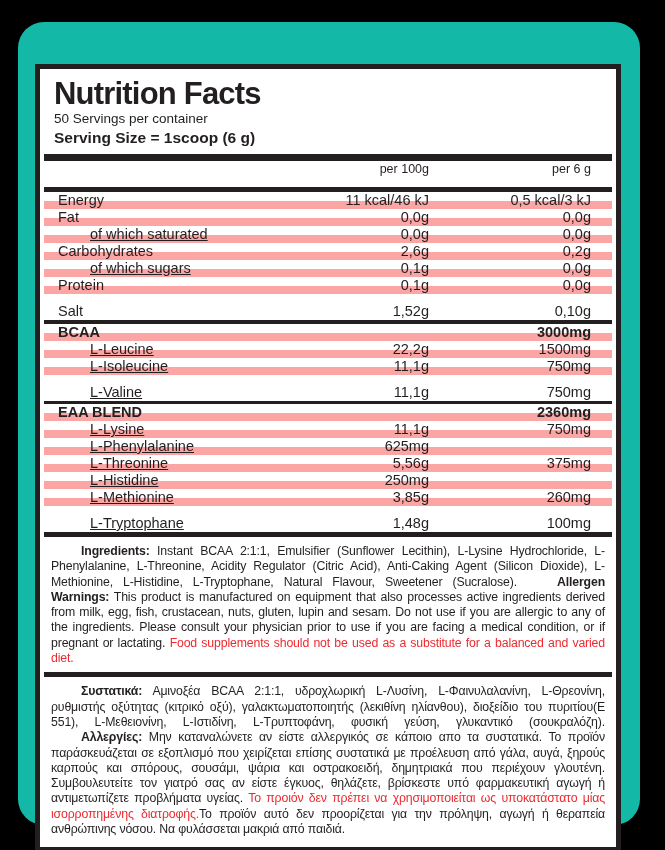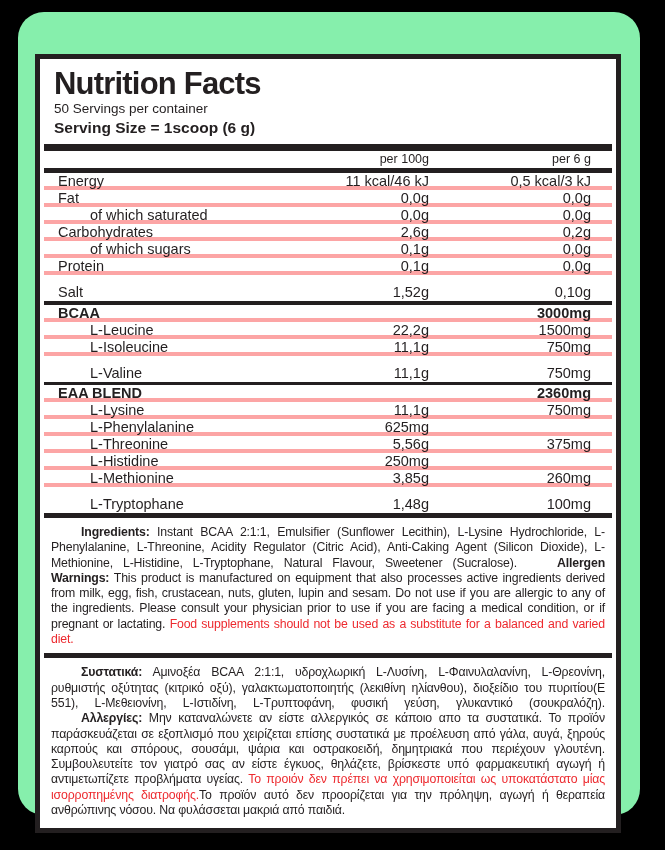--- a/index.html
+++ b/index.html
@@ -6,23 +6,23 @@
   html, body { width: 665px; height: 850px; }
   body {
     background: #000000;
     font-family: "Liberation Sans", sans-serif;
     color: #231f20;
     position: relative;
     overflow: hidden;
   }
   .card {
     position: absolute;
-    left: 18px; top: 12px;
+    left: 18px; top: 22px;
     width: 622px; height: 803px;
-    background: #86efac;
+    background: #14b8a6;
     border-radius: 26px;
   }
   .nf {
     position: absolute;
     left: 17px; top: 42px;
     width: 586px;
     border: 5px solid #231f20;
     background: #ffffff;
     padding: 6px 4px 8px 4px;
   }
@@ -36,38 +36,38 @@
   .servings { font-size: 13.5px; line-height: 16px; margin-top: 1px; }
   .serving-size { font-size: 15.5px; font-weight: bold; line-height: 19px; margin-top: 1px; }
   .bar { background: #231f20; margin: 0 0; }
   .bar-7 { height: 7px; margin-top: 7px; }
   .bar-5 { height: 5px; }
   .bar-4 { height: 4px; }
   .bar-3 { height: 3px; }
   .thead {
     display: grid;
     grid-template-columns: 1fr 150px 162px;
-    padding: 1px 21px 1px 8px;
+    padding: 1px 21px 10px 8px;
     font-size: 12.5px;
     line-height: 15px;
   }
   .thead span { text-align: right; }
   .row {
     display: grid;
     grid-template-columns: 1fr 150px 162px;
     align-items: end;
     padding: 0 21px 0 8px;
     height: 17px;
     font-size: 14.5px;
     line-height: 17px;
-    border-bottom: 4px solid #fca5a5;
+    border-bottom: 8px solid #fca5a5;
   }
   .row.nb { border-bottom: none; height: 26px; }
   .row .name { padding-left: 6px; white-space: nowrap; }
-  .row .name.indent { padding-left: 38px; }
+  .row .name.indent { padding-left: 38px; text-decoration: underline; }
   .row .v { text-align: right; white-space: nowrap; }
   .row.boldrow { font-weight: bold; }
   .para {
     font-size: 12.3px;
     line-height: 15.3px;
     text-align: justify;
     letter-spacing: -0.15px;
     padding: 7px 7px 6px 7px;
   }
   .para.gr { padding-bottom: 2px; }

